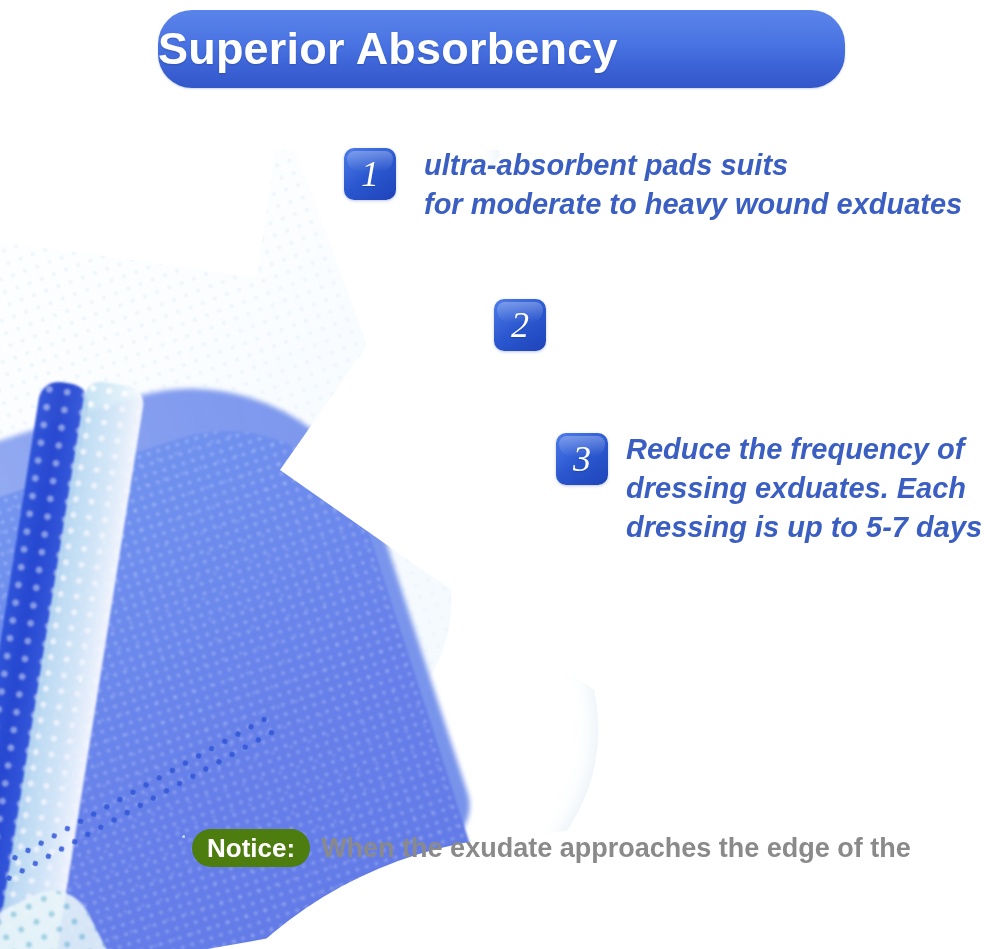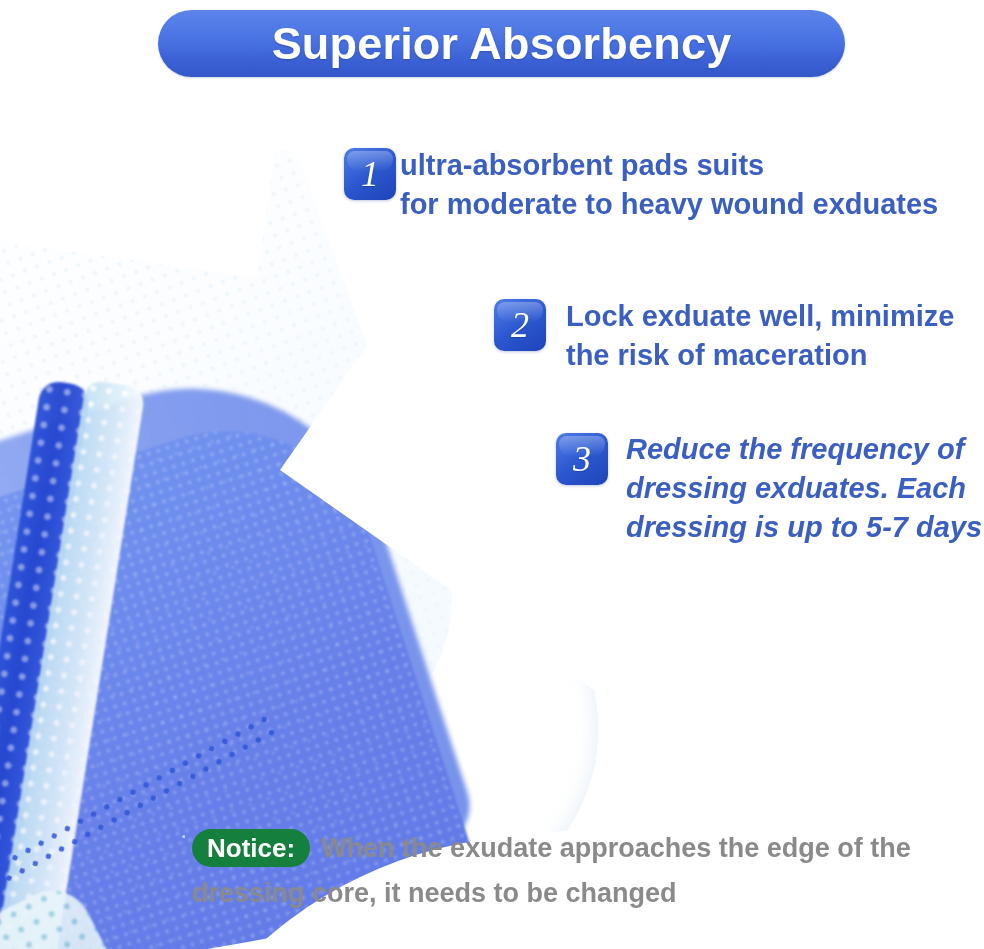--- a/index.html
+++ b/index.html
@@ -171,24 +171,24 @@
     left:-260px; top:-200px;
     width:560px; height:290px;
     background:#ffffff;
     transform:rotate(8deg);
   }
 
   
   #title-banner{
     position:absolute;
     left:158px; top:10px;
-    width:687px; height:67px;
+    width:687px; height:78px;
     border-radius:34px;
     background:linear-gradient(180deg,#5b84ea 0%,#4a74e3 42%,#3a60d4 78%,#3257c9 100%);
-    display:flex; align-items:center; justify-content:center;
+    display:flex; align-items:center; 
     box-shadow:0 1px 2px rgba(60,90,170,.25);
   }
   #title-text{
     color:#ffffff;
     font-size:45px;
     font-weight:bold;
     letter-spacing:.2px;
     text-shadow:0 1px 2px rgba(25,50,120,.35);
     white-space:nowrap;
   }
@@ -224,42 +224,42 @@
 
   .feature-text{
     color:#3a5ec2;
     font-size:29px;
     font-weight:bold;
     line-height:39px;
     white-space:nowrap;
   }
 
   #feature-1{ left:344px; top:148px; }
-  #feature-1 .feature-text{ margin-left:4px; margin-top:-2px; }
+  #feature-1 .feature-text{ margin-left:28px; margin-top:-2px;font-style:italic; }
 
   #feature-2{ left:494px; top:299px; }
   #feature-2 .feature-text{ margin-left:20px; margin-top:-2px; }
 
   #feature-3{ left:556px; top:433px; }
   #feature-3 .feature-text{ margin-left:18px; margin-top:-3px;font-style:italic; }
 
   
   #notice{
     position:absolute;
     left:192px; top:826px;
     width:760px;
   }
   #notice-line-1{
     display:flex; align-items:center;
   }
   #notice-pill{
     display:inline-flex; align-items:center; justify-content:center;
     height:38px; padding:0 15px;
     border-radius:19px;
-    background:#15803d;
+    background:#4d7c0f;
     color:#ffffff;
     font-size:26px;
     font-weight:bold;
     white-space:nowrap;
   }
   .notice-text{
     color:#8a8a8a;
     font-size:27px;
     font-weight:bold;
     line-height:44px;
@@ -301,37 +301,32 @@
     <div>ultra-absorbent pads suits</div>
     <div>for moderate to heavy wound exduates</div>
   </div>
 </div>
 
 <div class="feature" id="feature-2">
   <div class="badge-wrap">
     <div class="badge">2</div>
     <div class="badge-sheen"></div>
   </div>
-  <div class="feature-text">
-    <div>Lock exduate well, minimize</div>
-    <div>the risk of maceration</div>
-  </div>
 </div>
 
 <div class="feature" id="feature-3">
   <div class="badge-wrap">
     <div class="badge">3</div>
     <div class="badge-sheen"></div>
   </div>
   <div class="feature-text">
     <div>Reduce the frequency of</div>
     <div>dressing exduates. Each</div>
     <div>dressing is up to 5-7 days</div>
   </div>
 </div>
 
 <div id="notice">
   <div id="notice-line-1">
     <span id="notice-pill">Notice:</span>
     <span class="notice-text" id="notice-text-1">When the exudate approaches the edge of the</span>
   </div>
-  <span class="notice-text" id="notice-text-2">dressing core, it needs to be changed</span>
 </div>
 
 </body></html>

